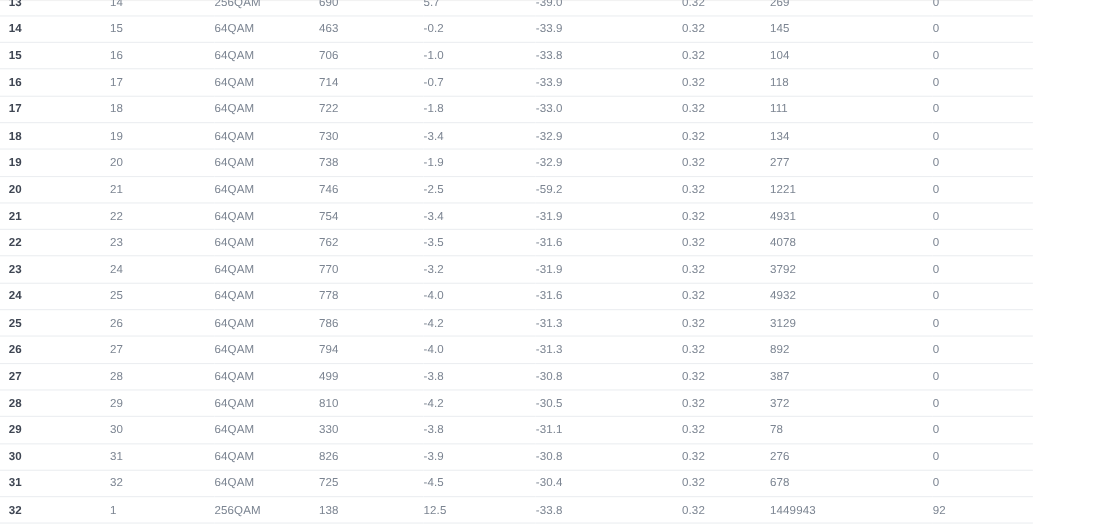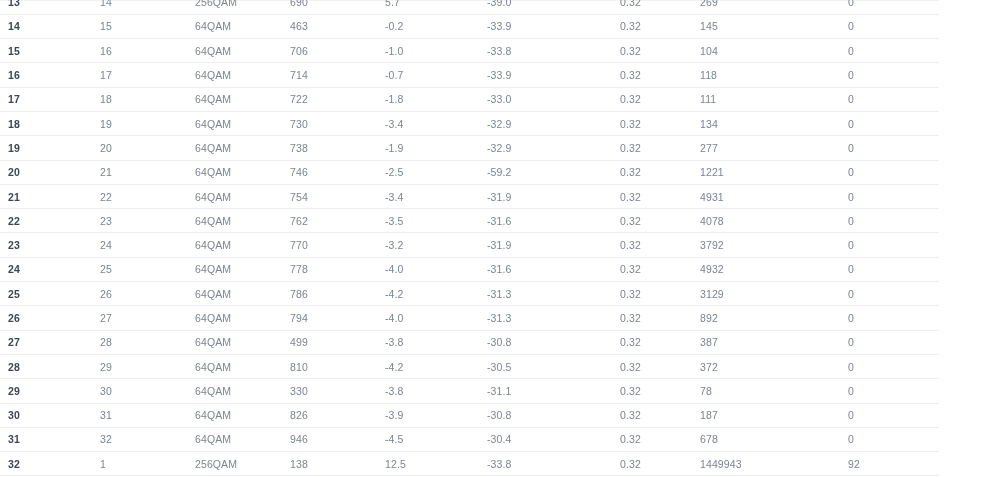--- a/index.html
+++ b/index.html
@@ -276,28 +276,28 @@
             <td class="col-c8">0</td>
           </tr>
           <tr class="data-row">
             <td class="col-index">30</td>
             <td class="col-c1">31</td>
             <td class="col-c2">64QAM</td>
             <td class="col-c3">826</td>
             <td class="col-c4">-3.9</td>
             <td class="col-c5">-30.8</td>
             <td class="col-c6">0.32</td>
-            <td class="col-c7">187</td>
+            <td class="col-c7">276</td>
             <td class="col-c8">0</td>
           </tr>
           <tr class="data-row">
             <td class="col-index">31</td>
             <td class="col-c1">32</td>
             <td class="col-c2">64QAM</td>
-            <td class="col-c3">946</td>
+            <td class="col-c3">725</td>
             <td class="col-c4">-4.5</td>
             <td class="col-c5">-30.4</td>
             <td class="col-c6">0.32</td>
             <td class="col-c7">678</td>
             <td class="col-c8">0</td>
           </tr>
           <tr class="data-row">
             <td class="col-index">32</td>
             <td class="col-c1">1</td>
             <td class="col-c2">256QAM</td>

